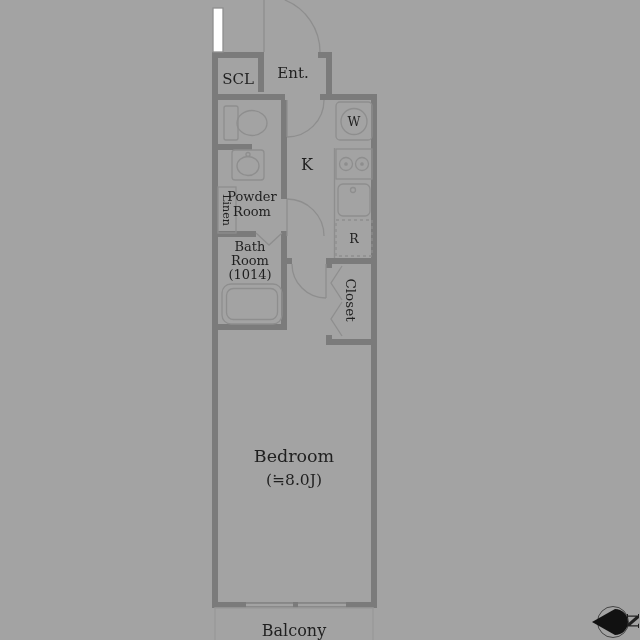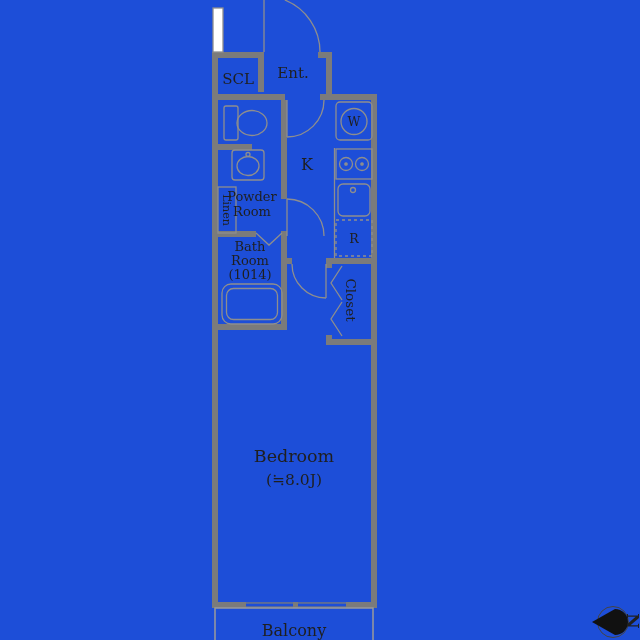--- a/index.html
+++ b/index.html
@@ -1,16 +1,16 @@
 <!DOCTYPE html>
 <html><head>
 <meta charset="utf-8">
 <style>
   html,body{margin:0;padding:0;background:#ffffff;}
-  .stage{position:relative;width:640px;height:640px;background:#1d4ed8;overflow:hidden;}
+  .stage{position:relative;width:640px;height:640px;background:#a3a3a3;overflow:hidden;}
   svg{position:absolute;left:0;top:0;}
   text{font-family:"DejaVu Serif","Liberation Serif",serif;}
   .f11{font-size:11px;}
   .f125{font-size:12.5px;}
   .f13{font-size:13px;}
   .f135{font-size:13.5px;}
   .f15{font-size:15px;}
   .f16{font-size:16px;}
   .f175{font-size:17.5px;}
   .f155{font-size:15.5px;}

